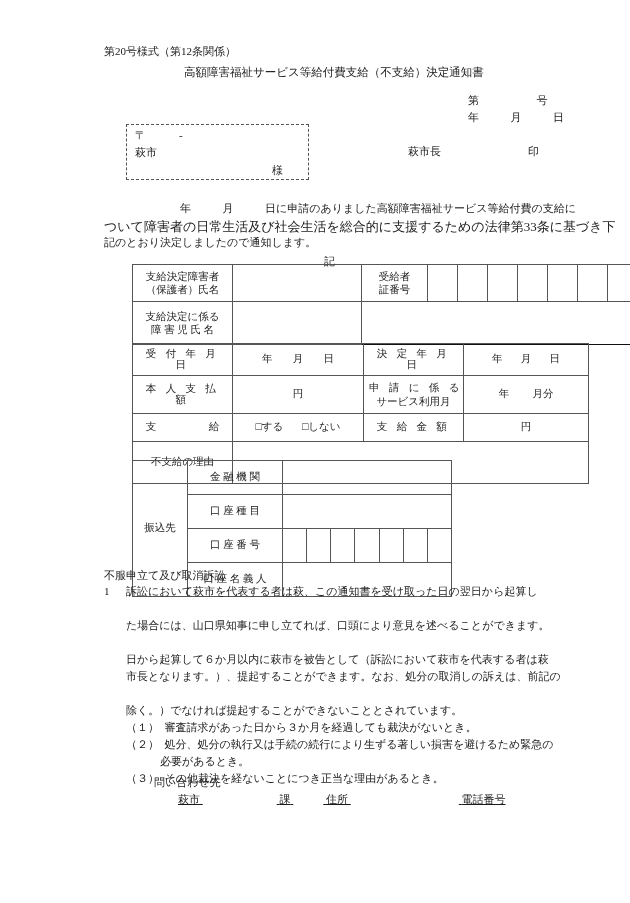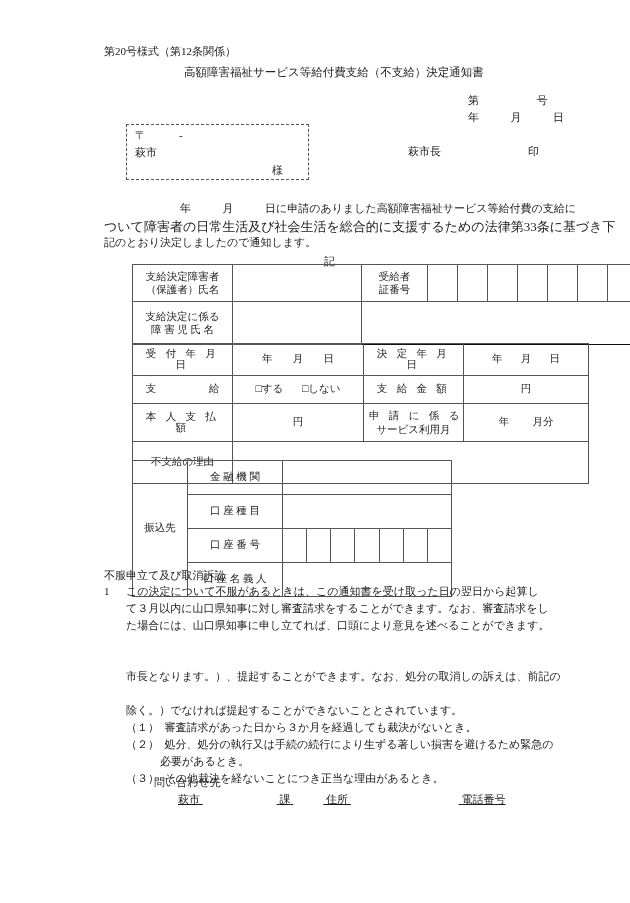--- a/index.html
+++ b/index.html
@@ -215,55 +215,55 @@
       </td>
       <td class="v2">
         <div class="ymd">
           <span>年</span>
           <span>月</span>
           <span>日</span>
         </div>
       </td>
     </tr>
     <tr>
+      <td class="k1 tall">
+        <span class="spread2">本 人 支 払 額</span>
+      </td>
+      <td class="v1 tall yen-right">
+        <span>円</span>
+      </td>
+      <td class="k2 tall lbl">
+        <div class="spread2">申 請 に 係 る</div>
+        <div>サービス利用月</div>
+      </td>
+      <td class="v2 tall">
+        <div class="ymd" style="padding:0 18px;">
+          <span>年</span>
+          <span>月分</span>
+        </div>
+      </td>
+    </tr>
+    <tr>
       <td class="k1">
         <span>支　　　　　給</span>
       </td>
       <td class="v1">
         <div class="ymd" style="padding:0 8px;">
           <span>□する</span>
           <span>□しない</span>
         </div>
       </td>
       <td class="k2">
         <span class="spread2">支 給 金 額</span>
       </td>
       <td class="v2 yen-right">
         <span>円</span>
       </td>
     </tr>
     <tr>
-      <td class="k1 tall">
-        <span class="spread2">本 人 支 払 額</span>
-      </td>
-      <td class="v1 tall yen-right">
-        <span>円</span>
-      </td>
-      <td class="k2 tall lbl">
-        <div class="spread2">申 請 に 係 る</div>
-        <div>サービス利用月</div>
-      </td>
-      <td class="v2 tall">
-        <div class="ymd" style="padding:0 18px;">
-          <span>年</span>
-          <span>月分</span>
-        </div>
-      </td>
-    </tr>
-    <tr>
       <td class="k1 reason">
         <span>不支給の理由</span>
       </td>
       <td class="reason" colspan="3"></td>
     </tr>
   </tbody>
     </table>
 
   <table class="grid outer" id="table-bank">
     <tbody>
@@ -299,25 +299,25 @@
         <span>口 座 名 義 人</span>
       </td>
       <td class="val" colspan="7"></td>
     </tr>
   </tbody>
     </table>
 
   <div class="abs" id="appeal-title">不服申立て及び取消訴訟</div>
 
   <div class="abs appeal-line" style="top:586px;">
-    <span class="num">1</span><span>この決定について不服があるときは、この通知書を受け取った日の翌日から起算し</span>
-  </div>
-  <div class="abs appeal-line ind1" style="top:603px;">て３月以内に山口県知事に対し審査請求をすることができます。なお、審査請求をし</div>
+    <span class="num">1</span><span>訴訟において萩市を代表する者は萩、この通知書を受け取った日の翌日から起算し</span>
+  </div>
   <div class="abs appeal-line ind1" style="top:620px;">た場合には、山口県知事に申し立てれば、口頭により意見を述べることができます。</div>
 
+  <div class="abs appeal-line ind1" style="top:654px;">日から起算して６か月以内に萩市を被告として（訴訟において萩市を代表する者は萩</div>
   <div class="abs appeal-line ind1" style="top:671px;text-align:center;">市長となります。）、提起することができます。なお、処分の取消しの訴えは、前記の</div>
   <div class="abs appeal-line ind1" style="top:705px;">除く。）でなければ提起することができないこととされています。</div>
 
   <div class="abs appeal-line ind1" style="top:722px;">
     <span>（１）</span>&nbsp;&nbsp;<span>審査請求があった日から３か月を経過しても裁決がないとき。</span>
   </div>
   <div class="abs appeal-line ind1" style="top:739px;">
     <span>（２）</span>&nbsp;&nbsp;<span>処分、処分の執行又は手続の続行により生ずる著しい損害を避けるため緊急の</span>
   </div>
   <div class="abs appeal-line" style="top:756px; padding-left:56px;">必要があるとき。</div>

